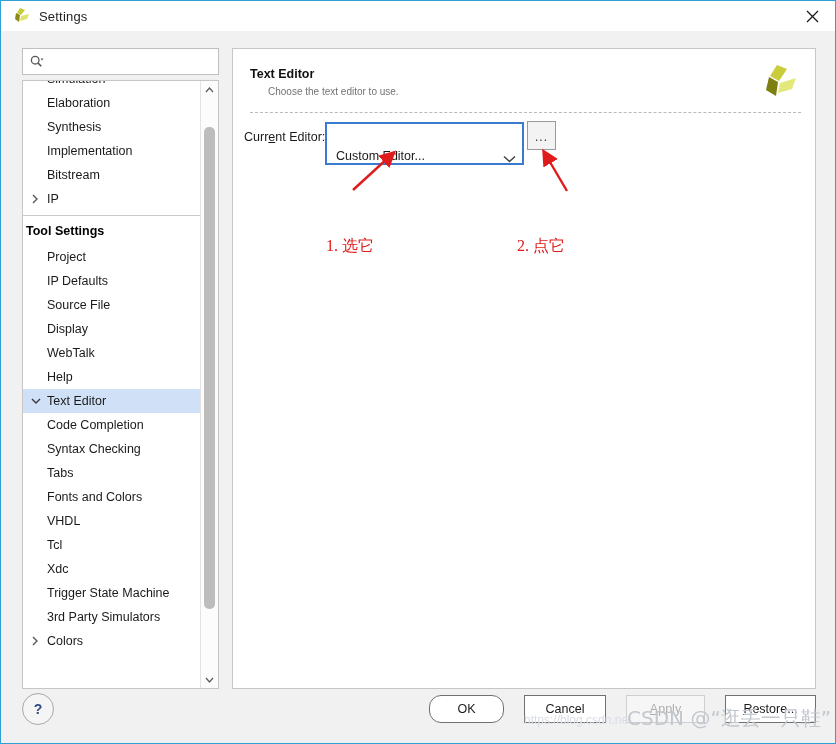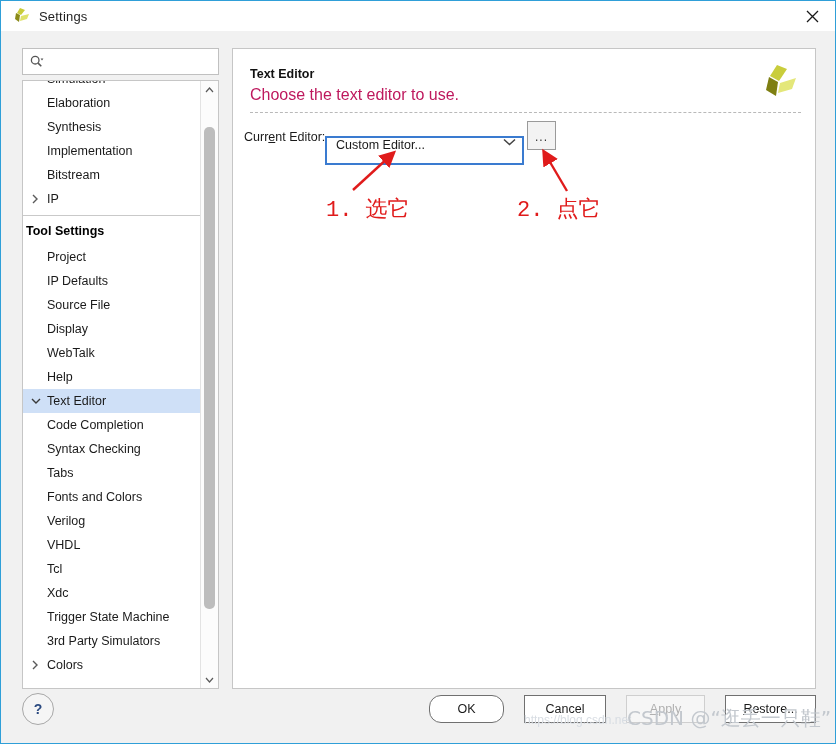--- a/index.html
+++ b/index.html
@@ -116,63 +116,63 @@
     background:#ffffff;border:1px solid #c6c6c6;
   }
   .panel-head{
     position:absolute;left:0;top:0;right:0;height:63px;
   }
   .panel-title{
     position:absolute;left:17px;top:18px;
     font-size:12.5px;font-weight:bold;color:#111;
   }
   .panel-sub{
-    position:absolute;left:17px;top:37px;
-    font-size:16px;color:#be185d;
+    position:absolute;left:35px;top:37px;
+    font-size:10px;color:#737373;
   }
   .panel-logo{
     position:absolute;right:16px;top:14px;width:40px;height:38px;
   }
   .panel-divider{
     position:absolute;left:17px;right:14px;top:63px;height:0;
     border-top:1px dashed #b9b9b9;
   }
   .field-row{
     position:absolute;left:0;top:72px;right:0;height:34px;
   }
   .field-label{
     position:absolute;left:11px;top:9px;font-size:12.5px;color:#1a1a1a;
   }
   .field-label u{text-decoration:underline;}
   .combo{
-    position:absolute;left:92px;top:15px;width:199px;height:29px;
+    position:absolute;left:92px;top:1px;width:199px;height:43px;
     box-sizing:border-box;
     border:2px solid #3a7bd0;background:#ffffff;
-    display:flex;align-items:flex-start;
+    display:flex;align-items:flex-end;
   }
   .combo-text{
     flex:1;font-size:12.5px;color:#1a1a1a;padding-left:9px;
     white-space:nowrap;overflow:hidden;
   }
   .combo-arrow{
     width:26px;display:flex;align-items:center;justify-content:center;color:#444;
   }
   .ellipsis-btn{
     position:absolute;left:294px;top:0;width:29px;height:29px;
     box-sizing:border-box;
     border:1px solid #9a9a9a;background:#f3f3f3;
     display:flex;align-items:flex-end;justify-content:center;
     font-size:12px;color:#333;letter-spacing:1px;
     padding-bottom:5px;
   }
   
   .anno{
     position:absolute;color:#e01b1b;
-    font-family:Liberation Mono, monospace;
-    font-size:22px;white-space:nowrap;
+    font-family:Liberation Serif, serif;
+    font-size:16px;white-space:nowrap;margin-top:42px;
   }
   .anno-1{left:325px;top:193px;}
   .anno-2{left:516px;top:193px;}
   .anno-svg{position:absolute;left:0;top:0;pointer-events:none;}
   
   .btnbar{
     position:absolute;left:0;right:0;top:664px;height:40px;
   }
   .btn{
     position:absolute;top:0;height:28px;
@@ -260,21 +260,20 @@
             <div class="tree-item lvl1"><span>Help</span></div>
             <div class="tree-item lvl1 selected"><span class="chev" style="left: 8px;">
                 <svg width="10" height="8" viewBox="0 0 10 8">
                   <path d="M1,2 L5,6 L9,2" stroke="#3a3a3a" stroke-width="1.4" fill="none"></path>
                 </svg>
               </span><span>Text Editor</span></div>
             <div class="tree-item lvl2"><span>Code Completion</span></div>
             <div class="tree-item lvl2"><span>Syntax Checking</span></div>
             <div class="tree-item lvl2"><span>Tabs</span></div>
             <div class="tree-item lvl2"><span>Fonts and Colors</span></div>
-            <div class="tree-item lvl2"><span>Verilog</span></div>
             <div class="tree-item lvl2"><span>VHDL</span></div>
             <div class="tree-item lvl2"><span>Tcl</span></div>
             <div class="tree-item lvl2"><span>Xdc</span></div>
             <div class="tree-item lvl2"><span>Trigger State Machine</span></div>
             <div class="tree-item lvl1"><span>3rd Party Simulators</span></div>
             <div class="tree-item lvl1"><span class="chev" style="left: 8px;">
                 <svg width="8" height="10" viewBox="0 0 8 10">
                   <path d="M2,1 L6,5 L2,9" stroke="#5a5a5a" stroke-width="1.4" fill="none"></path>
                 </svg>
               </span><span>Colors</span></div>

